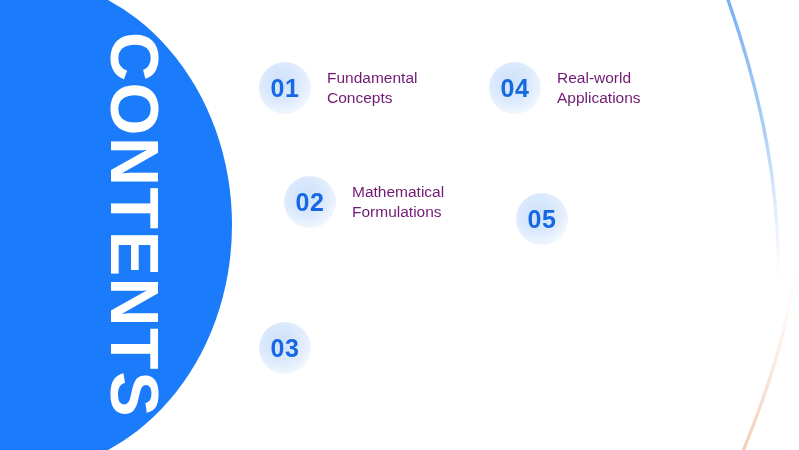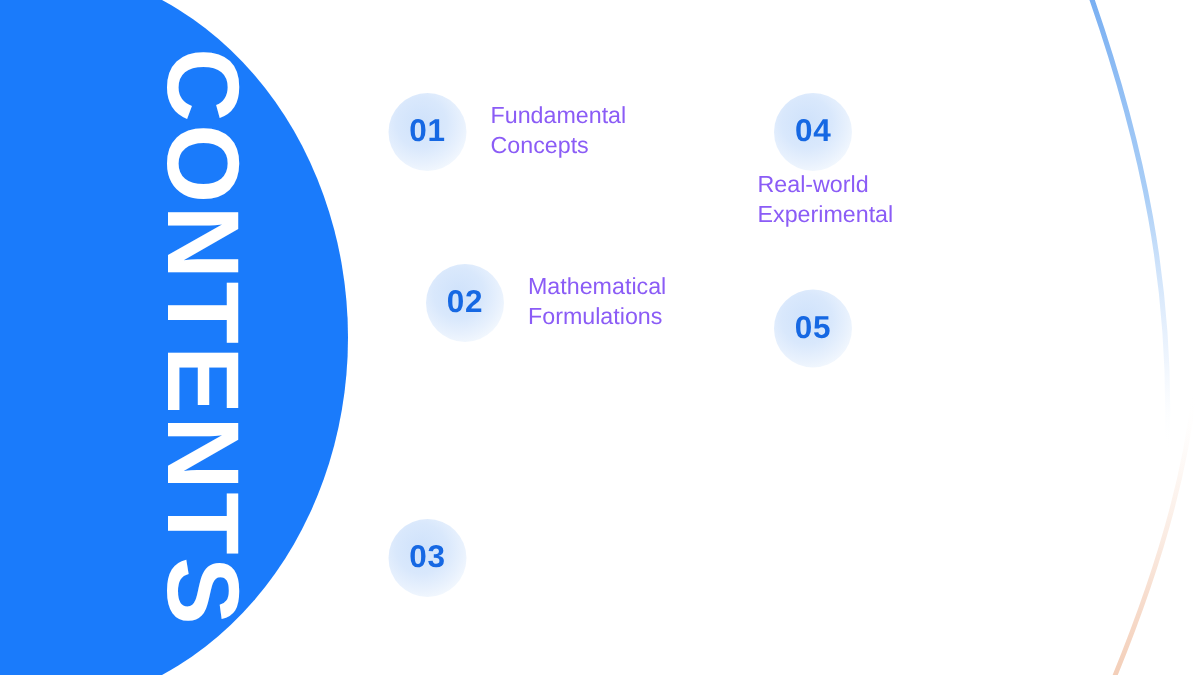--- a/index.html
+++ b/index.html
@@ -68,30 +68,30 @@
                 #e8f1fd 62%,
                 #f6fafe 82%,
                 #ffffff 100%);
     display: flex;
     align-items: center;
     justify-content: center;
   }
   .badge-num {
     font-family: "Liberation Sans", sans-serif;
     font-weight: bold;
-    font-size: 21px;
+    font-size: 25px;
     color: #1668e3;
     letter-spacing: 0.5px;
   }
   .item-label {
     margin-left: 16px;
     font-family: "Liberation Sans", sans-serif;
     font-size: 15.5px;
     line-height: 1.28;
-    color: #8b5cf6;
+    color: #701a75;
     white-space: pre-line;
   }
 </style>
 </head>
 <body>
 
 <div id="slide">
 
   <svg class="decor-svg" viewBox="0 0 799 450" preserveAspectRatio="none" xmlns="http://www.w3.org/2000/svg">
     <defs>
@@ -129,32 +129,32 @@
   </div>
 
   <div class="item" style="left:284px; top:176px;">
     <div class="badge">
       <span class="badge-num">02</span>
     </div>
     <div class="item-label">Mathematical
 Formulations</div>
   </div>
 
-  <div class="item" style="left:259px; top:322px;margin-top:24px;">
+  <div class="item" style="left:259px; top:322px;">
     <div class="badge">
       <span class="badge-num">03</span>
     </div>
   </div>
 
-  <div class="item" style="left:489px; top:62px;flex-direction:column;">
+  <div class="item" style="left:489px; top:62px;">
     <div class="badge">
       <span class="badge-num">04</span>
     </div>
     <div class="item-label">Real-world
-Experimental</div>
+Applications</div>
   </div>
 
   <div class="item" style="left:516px; top:193px;align-items:flex-end;">
     <div class="badge">
       <span class="badge-num">05</span>
     </div>
   </div>
 
 </div>
 

